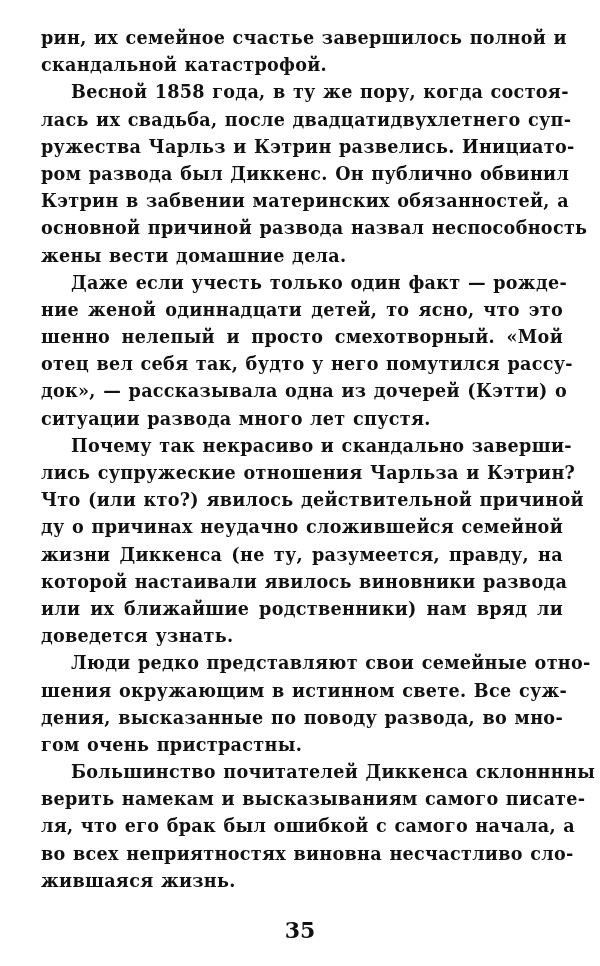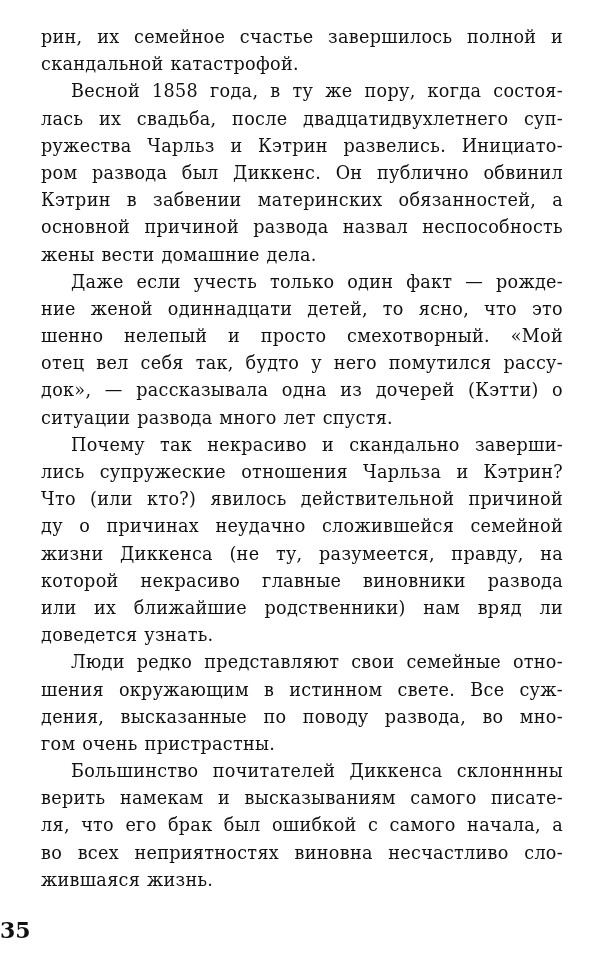--- a/index.html
+++ b/index.html
@@ -11,26 +11,27 @@
     position: absolute; left: 41px; top: 24px; width: 522px;
     font-family: "DejaVu Serif", serif;
     font-size: 17.6px;
     line-height: 27.2px;
     color: #111111;
     letter-spacing: 0.3px;
     word-spacing: 1px;
   }
   .line {
     display: block; white-space: nowrap; text-align: justify;
-    text-align-last: justify; height: 27.2px;
+    text-align-last: justify; height: 27.2px; font-weight: bold;
   }
   .line.last { text-align-last: left; }
   .line.indent { padding-left: 30px; }
   .page-number {
     position: absolute; left: 0; width: 600px; top: 917px;
+    text-align: center;
     font-family: "DejaVu Serif", serif; font-weight: bold;
     font-size: 22px; color: #111111;
   }
 </style>
 </head>
 <body>
 
 <div class="page">
   <div>
     <span class="line">рин, их семейное счастье завершилось полной и</span>
@@ -52,21 +53,21 @@
     <span class="line">отец вел себя так, будто у него помутился рассу-</span>
     <span class="line">док», — рассказывала одна из дочерей (Кэтти) о</span>
     <span class="line last">ситуации развода много лет спустя.</span>
   </div>
   <div>
     <span class="line indent">Почему так некрасиво и скандально заверши-</span>
     <span class="line">лись супружеские отношения Чарльза и Кэтрин?</span>
     <span class="line">Что (или кто?) явилось действительной причиной</span>
     <span class="line">ду о причинах неудачно сложившейся семейной</span>
     <span class="line">жизни Диккенса (не ту, разумеется, правду, на</span>
-    <span class="line">которой некрасиво главные виновники развода</span>
+    <span class="line">которой настаивали явилось виновники развода</span>
     <span class="line">или их ближайшие родственники) нам вряд ли</span>
     <span class="line last">доведется узнать.</span>
   </div>
   <div>
     <span class="line indent">Люди редко представляют свои семейные отно-</span>
     <span class="line">шения окружающим в истинном свете. Все суж-</span>
     <span class="line">дения, высказанные по поводу развода, во мно-</span>
     <span class="line last">гом очень пристрастны.</span>
   </div>
   <div>

